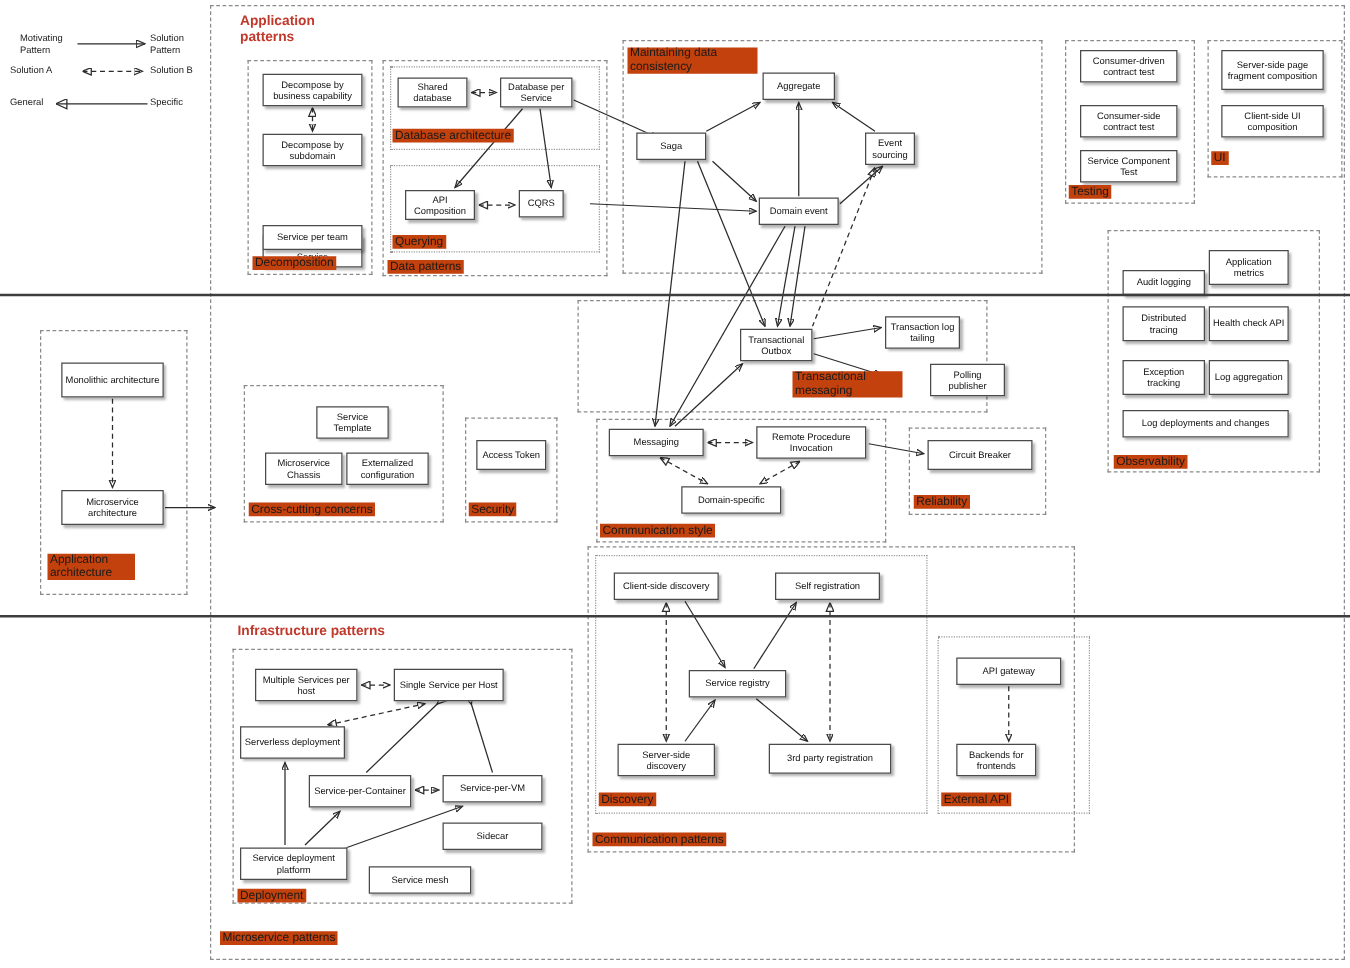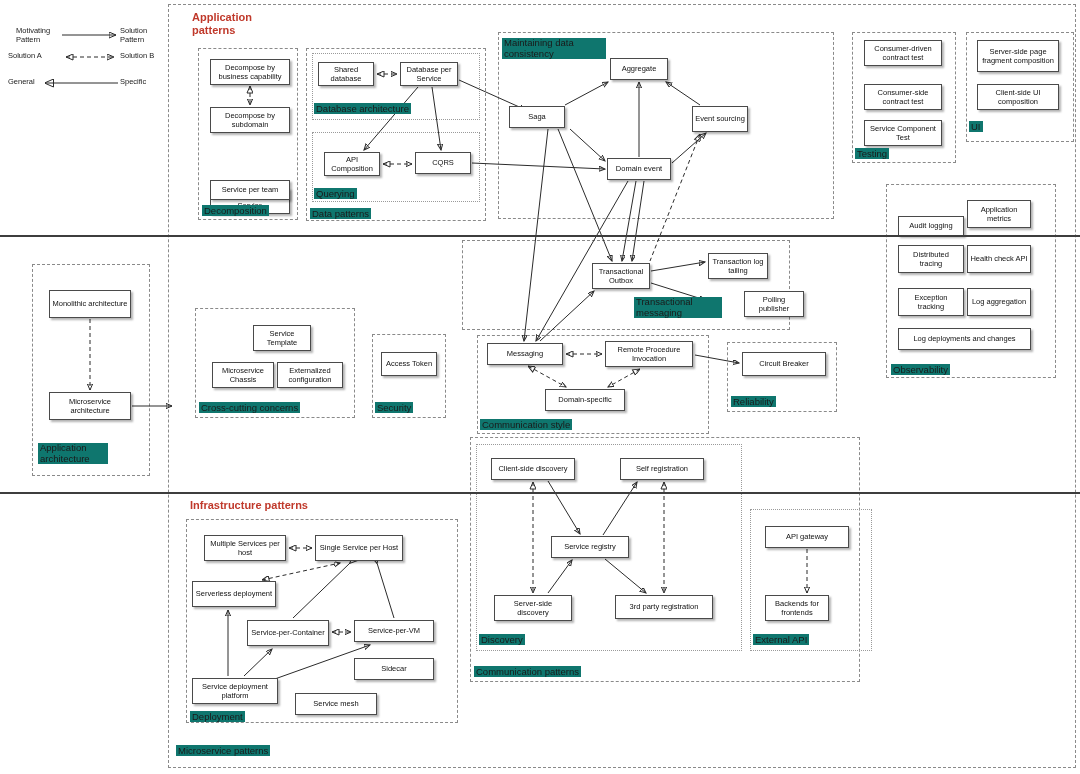--- a/index.html
+++ b/index.html
@@ -24,21 +24,21 @@
   
   .group{
     position:absolute;box-sizing:border-box;
     border:1px dashed #8a8a8a;
     background:transparent;
     z-index:2;
   }
   .group.thin{border:1px dotted #9a9a9a;}
   .glabel{
     position:absolute;font-size:9.5px;color:#1a1a1a;white-space:nowrap;
-    background:#0f766e;padding:0 2px;z-index:7;
+    background:#c2410c;padding:0 2px;z-index:7;
   }
   .glabel.two{line-height:1.12;}
 
   
   .sect-title{
     position:absolute;color:#c0392b;font-weight:bold;font-size:11px;
     line-height:1.18;white-space:pre-line;z-index:9;
   }
 
   
@@ -96,28 +96,28 @@
   <div class="glabel" style="left:310px;top:208px;">Data patterns</div>
 
   <div class="group thin" style="left:312px;top:53px;width:168px;height:67px;"></div>
   <div class="glabel" style="left:314px;top:103px;">Database architecture</div>
   <div class="pbox" style="left:318px;top:62px;width:56px;height:24px;">Shared database</div>
   <div class="pbox" style="left:400px;top:62px;width:58px;height:24px;">Database per Service</div>
 
   <div class="group thin" style="left:312px;top:132px;width:168px;height:70px;"></div>
   <div class="glabel" style="left:314px;top:188px;">Querying</div>
   <div class="pbox" style="left:324px;top:152px;width:56px;height:24px;">API Composition</div>
-  <div class="pbox" style="left:415px;top:152px;width:56px;height:22px;">CQRS</div>
+  <div class="pbox" style="left:415px;top:152px;width:36px;height:22px;">CQRS</div>
 
   <div class="group" style="left:498px;top:32px;width:336px;height:187px;"></div>
   <div class="glabel two" style="left:502px;top:38px;width:100px;white-space:pre-line;">Maintaining data
 consistency</div>
   <div class="pbox" style="left:610px;top:58px;width:58px;height:22px;">Aggregate</div>
   <div class="pbox" style="left:509px;top:106px;width:56px;height:22px;">Saga</div>
-  <div class="pbox" style="left:692px;top:106px;width:56px;height:26px;">Event sourcing</div>
+  <div class="pbox" style="left:692px;top:106px;width:40px;height:26px;">Event sourcing</div>
   <div class="pbox" style="left:607px;top:158px;width:64px;height:22px;">Domain event</div>
 
   <div class="group" style="left:852px;top:32px;width:104px;height:131px;"></div>
   <div class="glabel" style="left:855px;top:148px;">Testing</div>
   <div class="pbox" style="left:864px;top:40px;width:78px;height:26px;">Consumer-driven contract test</div>
   <div class="pbox" style="left:864px;top:84px;width:78px;height:26px;">Consumer-side contract test</div>
   <div class="pbox" style="left:864px;top:120px;width:78px;height:26px;">Service Component Test</div>
 
   <div class="group" style="left:966px;top:32px;width:108px;height:110px;"></div>
   <div class="glabel" style="left:969px;top:121px;">UI</div>

